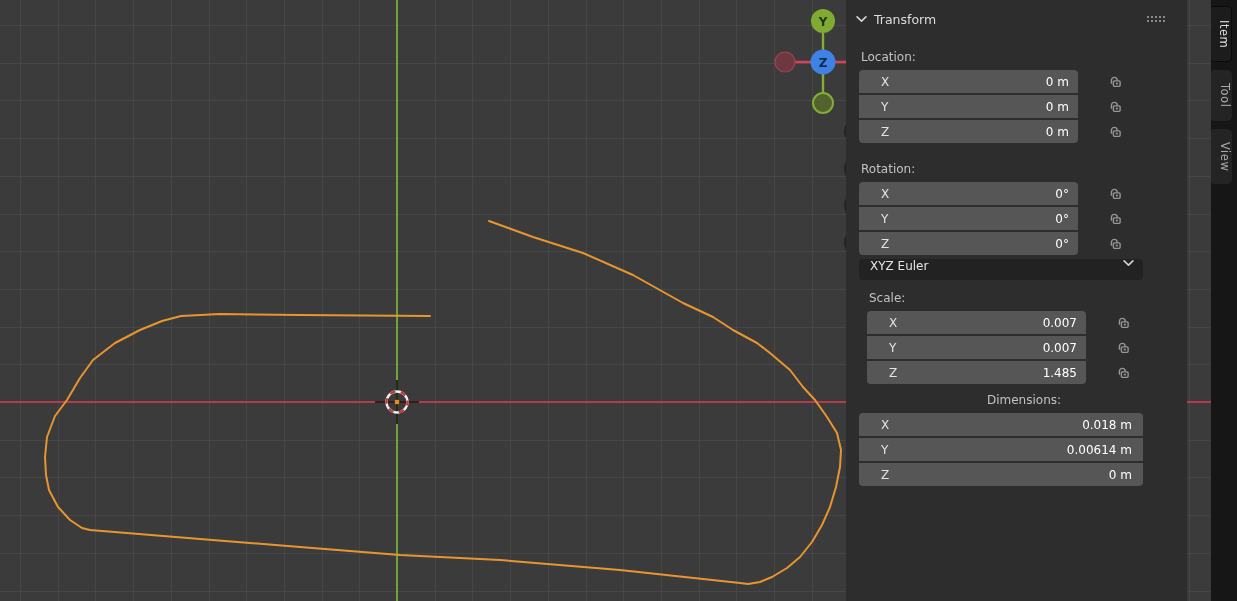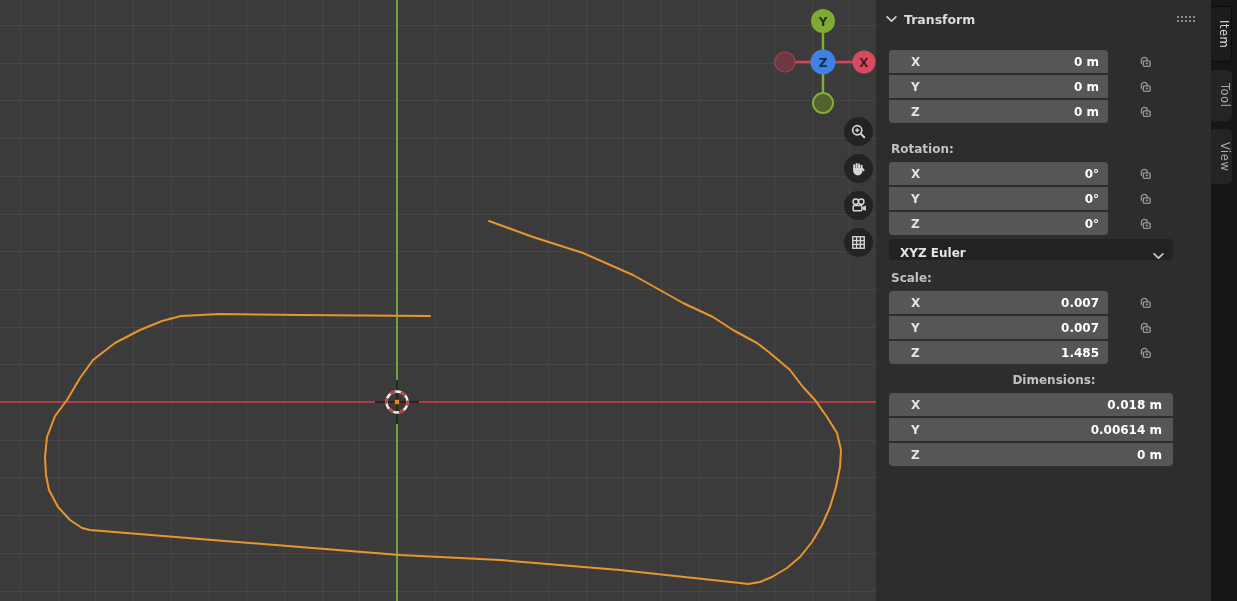--- a/index.html
+++ b/index.html
@@ -21,22 +21,22 @@
   .axis-x{position:absolute;left:0;top:401px;width:1211px;height:1.6px;background:#b23c4c;}
   .axis-y{position:absolute;left:396px;top:0;width:1.6px;height:601px;background:#6fa33c;}
   #scene-svg{position:absolute;left:0;top:0;}
   
   .navbtn{
     position:absolute;width:29px;height:29px;border-radius:50%;
     background:rgba(32,32,32,.85);display:flex;align-items:center;justify-content:center;
   }
   
   #sidebar{
-    position:absolute;left:876px;top:0;width:341px;height:601px;
-    background:#2d2d2d;color:#e8e8e8;font-size:12px;font-weight:bold;
+    position:absolute;left:846px;top:0;width:341px;height:601px;
+    background:#2d2d2d;color:#e8e8e8;font-size:12px;
   }
   .panel-header{display:flex;align-items:center;height:20px;margin:9px 8px 0 10px;}
   .panel-header .title{color:#dcdcdc;font-size:12.5px;margin-left:7px;flex:1;}
   .drag-dots{
     width:19px;height:8px;margin-right:14px;
     background-image:radial-gradient(circle,#8a8a8a 0.9px,transparent 1.1px);
     background-size:4px 4px;background-position:0 0;
   }
   .section-label{color:#c2c2c2;margin:0 0 6px 15px;font-size:12px;}
   .sec{margin-top:0;}
@@ -47,26 +47,26 @@
     padding:0 9px 0 22px;cursor:ew-resize;
   }
   .field.wide{width:284px;padding-right:11px;}
   .frow:first-child .field{border-radius:4px 4px 0 0;}
   .frow:last-child .field{border-radius:0 0 4px 4px;}
   .field .axis{color:#e3e3e3;}
   .field .val{margin-left:auto;color:#ffffff;}
   .lockbox{margin-left:30px;display:flex;align-items:center;}
   .dropdown{
     width:284px;height:21px;margin:4px 0 0 13px;background:#222222;border-radius:4px;
-    display:flex;align-items:flex-end;padding:0 9px 0 11px;color:#e4e4e4;cursor:pointer;
+    display:flex;align-items:flex-start;padding:0 9px 0 11px;color:#e4e4e4;cursor:pointer;
   }
   .dropdown svg{margin-left:auto;}
   .mt-loc{margin-top:21px;}
   .mt-rot{margin-top:19px;}
-  .mt-scale{margin-top:11px;}
+  .mt-scale{margin-top:11px;padding-left:8px;}
   .mt-dim{margin-top:9px;text-align:center;}
   
   #tabcol{
     position:absolute;right:0;top:0;width:26px;height:601px;background:#161616;
     display:flex;flex-direction:column;align-items:flex-start;padding-top:6px;
   }
   .vtab{
     writing-mode:vertical-rl;width:21px;padding:13px 0 13px 0;margin-bottom:8px;
     font-size:11.5px;color:#a8a8a8;background:#242424;border-radius:3px 5px 5px 3px;
     text-align:center;cursor:pointer;letter-spacing:0.5px;
@@ -156,20 +156,21 @@
 
     <div class="panel-header">
       <svg width="11" height="8" viewBox="0 0 10 7">
         <polyline points="1,1.5 5,5.5 9,1.5" fill="none" stroke="#d0d0d0" stroke-width="1.5" stroke-linecap="round" stroke-linejoin="round"></polyline>
       </svg>
       <span class="title">Transform</span>
       <div class="drag-dots"></div>
     </div>
 
     <div class="sec mt-loc">
+      <div class="section-label">Location:</div>
       <div class="frows">
         <div class="frow">
           <div class="field">
             <span class="axis">X</span>
             <span class="val">0 m</span>
           </div>
           <span class="lockbox">
             <svg width="15" height="15" viewBox="0 0 14 14">
               <path d="M3.2 9 V5.8 a2.7 2.7 0 0 1 5.4 0 V6.3" fill="none" stroke="#979797" stroke-width="1.3"></path>
               <rect x="5" y="6.4" width="6.3" height="5.1" rx="1" fill="none" stroke="#979797" stroke-width="1.3"></rect>

